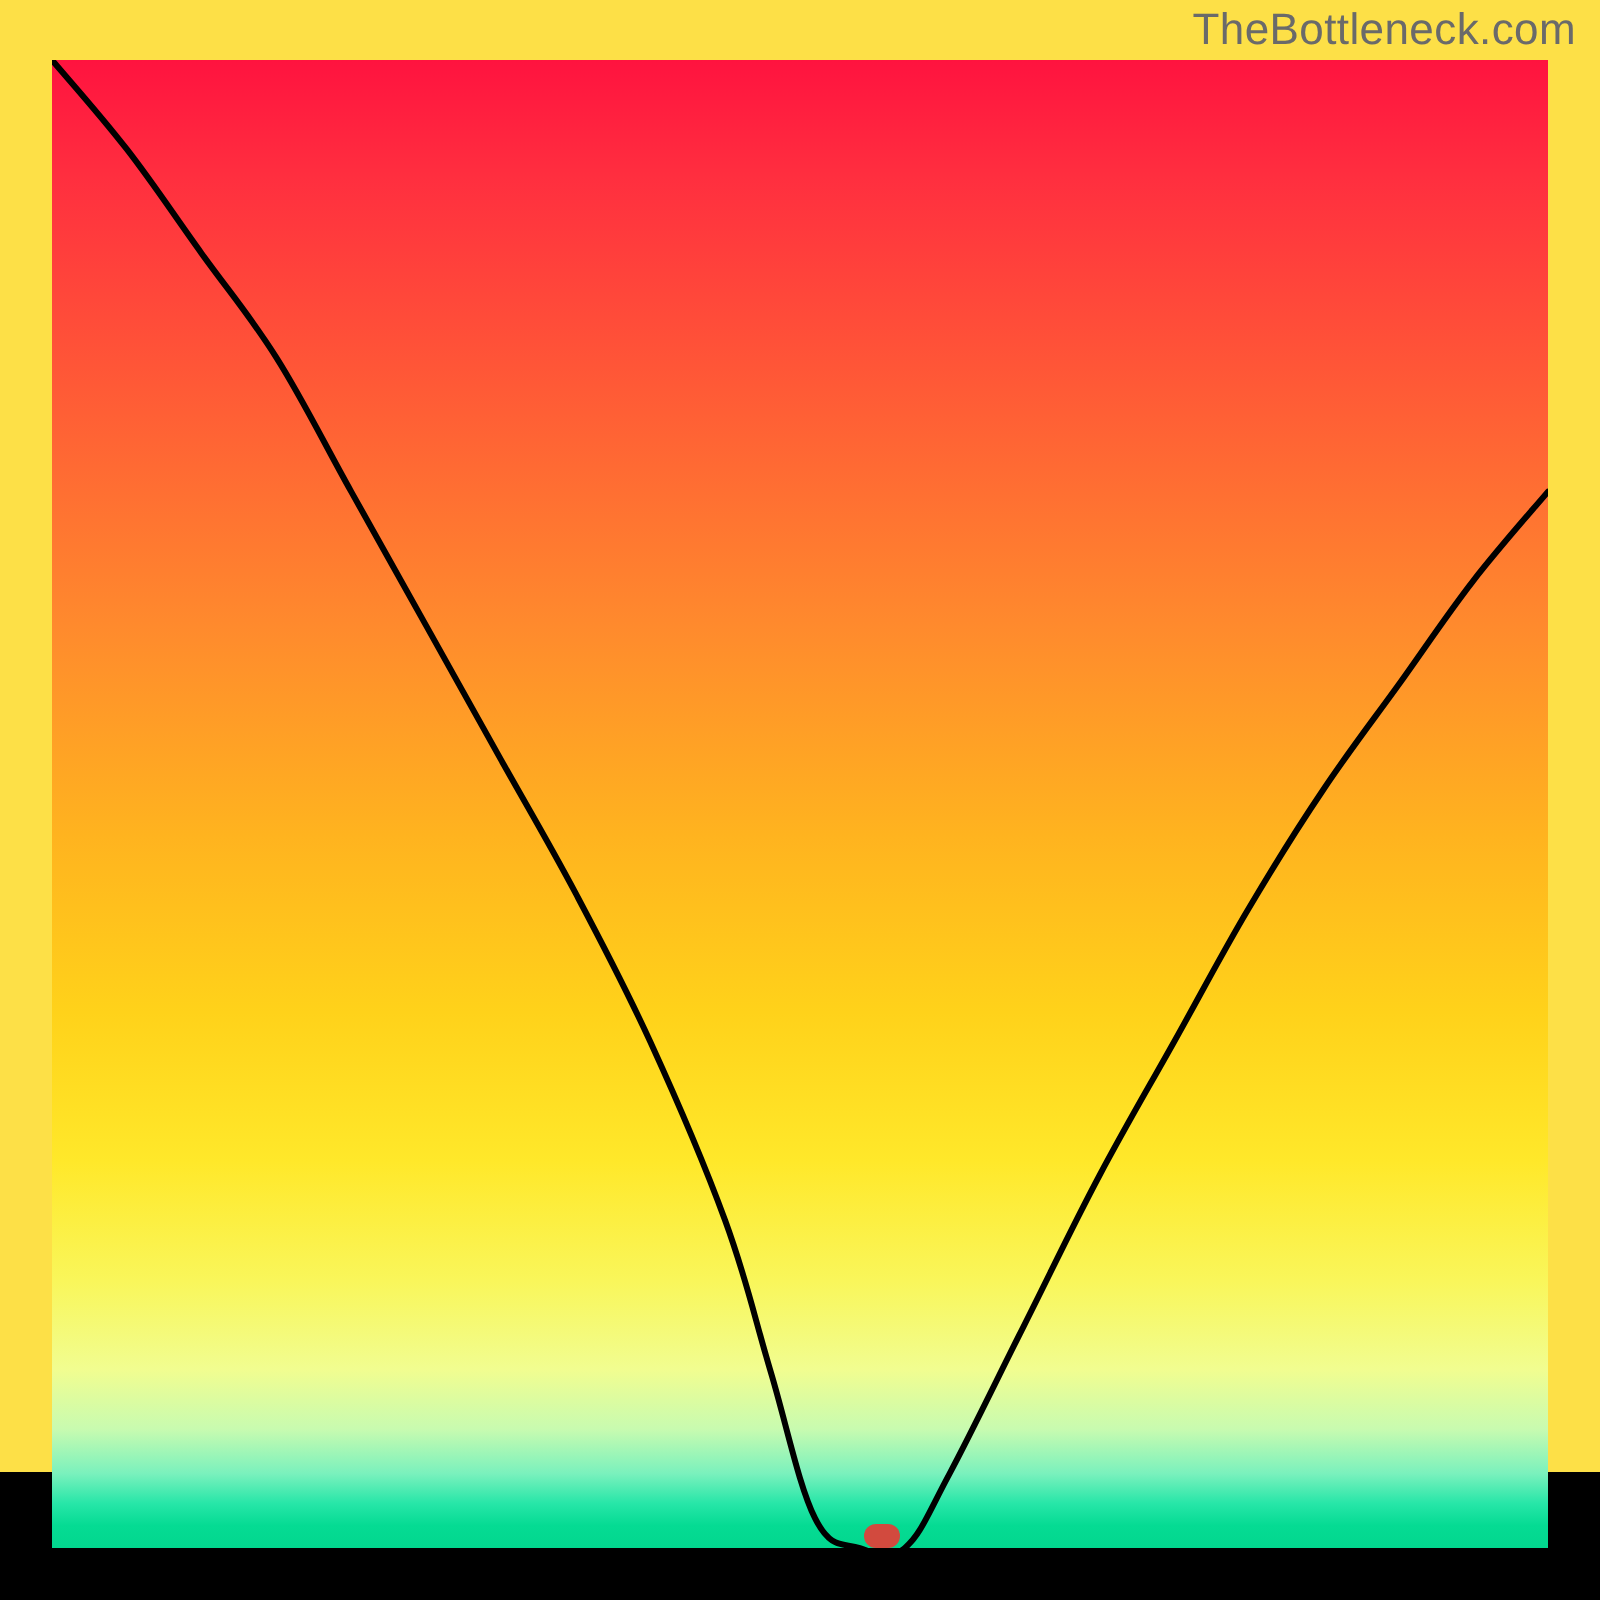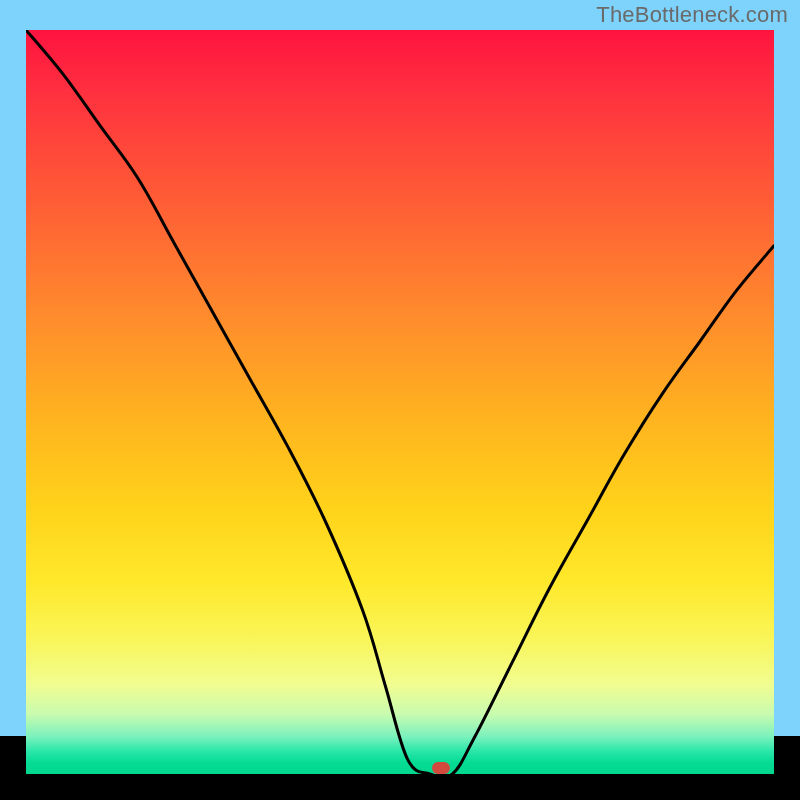--- a/index.html
+++ b/index.html
@@ -10,21 +10,21 @@
     background: #000;
     overflow: hidden;
     font-family: Arial, Helvetica, sans-serif;
   }
   .frame {
     position: absolute;
     left: 0;
     top: 0;
     width: 800px;
     height: 736px;
-    background: #7dd3fc;
+    background: #fde047;
   }
   .watermark {
     position: absolute;
     top: 2px;
     right: 12px;
     color: #6a6a6a;
     font-size: 22px;
     letter-spacing: 0.2px;
     font-weight: 400;
   }

